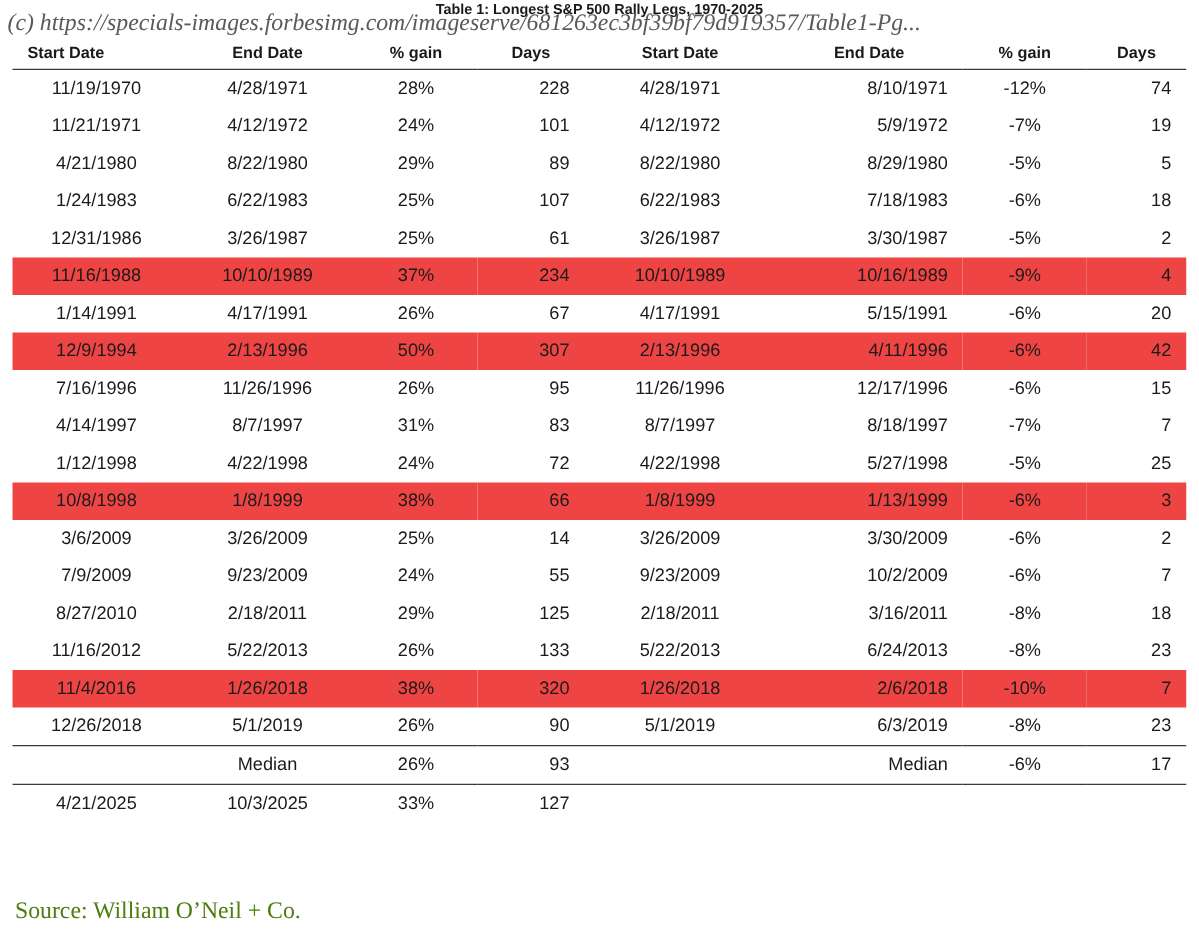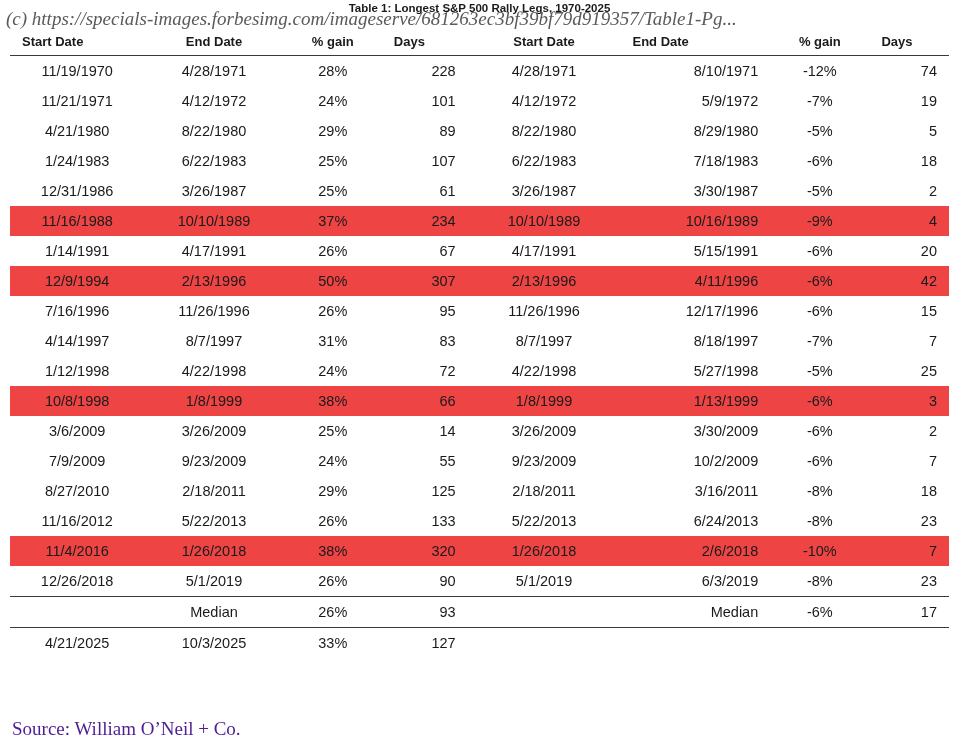--- a/index.html
+++ b/index.html
@@ -65,42 +65,42 @@
   table.rally col.c7 { width: 77px; }
 
   table.rally thead th {
     font-size: 13px;
     font-weight: bold;
     padding: 4px 12px 6px 12px;
     border-bottom: 1.6px solid #3a3a3a;
     white-space: nowrap;
   }
   table.rally thead th.left { text-align: left; }
-  table.rally thead th.right { text-align: left; }
+  table.rally thead th.right { text-align: center; }
   table.rally thead th.center { text-align: center; }
 
   table.rally tbody td {
     padding: 5px 12px;
     height: 20px;
     white-space: nowrap;
   }
   td.left { text-align: center; }
   td.right { text-align: right; }
   td.center { text-align: center; }
   tr.hl td { background: #ef4444; }
   tr.last-data td { border-bottom: 1.6px solid #3a3a3a; }
   tr.stats-last td { border-bottom: 1.6px solid #3a3a3a; margin-top: 37px; }
 
   .source {
     position: absolute;
     left: 12px;
     bottom: 10px;
     font-family: "Liberation Serif", serif;
     font-size: 19px;
-    color: #4c1d95;
+    color: #4d7c0f;
   }
 </style>
 </head>
 <body>
 
 <div class="page">
 
   <div class="table-title">Table 1: Longest S&amp;P 500 Rally Legs, 1970-2025</div>
   <div class="watermark">(c) https://specials-images.forbesimg.com/imageserve/681263ec3bf39bf79d919357/Table1-Pg...</div>
 

